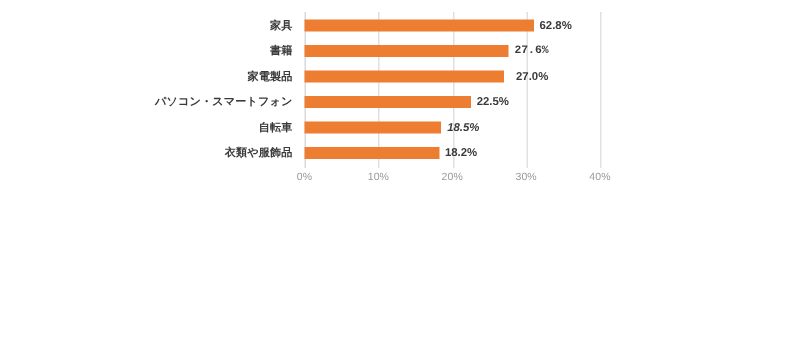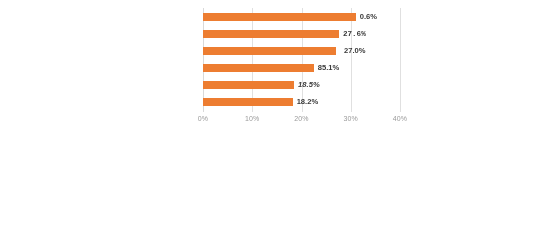--- a/index.html
+++ b/index.html
@@ -104,35 +104,43 @@
     white-space: nowrap;
     letter-spacing: 0.1px;
   }
 </style>
 </head>
 <body>
 
 <div id="chart-root">
   <div class="chart-area">
 
+    <div class="cat-labels">
+        <div class="cat-label" style="top: 4px; color: rgb(58, 58, 58);">家具</div>
+        <div class="cat-label" style="top: 21px; color: rgb(58, 58, 58);">書籍</div>
+        <div class="cat-label" style="top: 38px; color: rgb(58, 58, 58);">家電製品</div>
+        <div class="cat-label" style="top: 55px; color: rgb(58, 58, 58);">パソコン・スマートフォン</div>
+        <div class="cat-label" style="top: 72px; color: rgb(58, 58, 58);">自転車</div>
+        <div class="cat-label" style="top: 89px; color: rgb(58, 58, 58);">衣類や服飾品</div>
+      </div>
 
     <div class="plot">
         <div class="gridline zero" style="left: 0px;"></div>
         <div class="gridline" style="left: 49.25px;"></div>
         <div class="gridline" style="left: 98.5px;"></div>
         <div class="gridline" style="left: 147.75px;"></div>
         <div class="gridline" style="left: 197px;"></div>
         <div class="bar" title="家具 31.0%" style="left: 0px; width: 152.675px; top: 5px; background: rgb(237, 125, 49);"></div>
-        <div class="value-label" style="left: 156.675px; top: 4px; color: rgb(58, 58, 58);">0.6%</div>
+        <div class="value-label" style="left: 156.675px; top: 4px; color: rgb(58, 58, 58);">62.8%</div>
         <div class="bar" title="書籍 27.6%" style="left: 0px; width: 135.93px; top: 22px; background: rgb(237, 125, 49);"></div>
         <div class="value-label" style="left: 139.93px; top: 21px; color: rgb(58, 58, 58); font-family: Liberation Mono, monospace;">27.6%</div>
         <div class="bar" title="家電製品 27.0%" style="left: 0px; width: 132.975px; top: 39px; background: rgb(237, 125, 49);"></div>
         <div class="value-label" style="left: 141px; top: 38px; color: rgb(58, 58, 58);">27.0%</div>
         <div class="bar" title="パソコン・スマートフォン 22.5%" style="left: 0px; width: 110.812px; top: 56px; background: rgb(237, 125, 49);"></div>
-        <div class="value-label" style="left: 114.812px; top: 55px; color: rgb(58, 58, 58);">85.1%</div>
+        <div class="value-label" style="left: 114.812px; top: 55px; color: rgb(58, 58, 58);">22.5%</div>
         <div class="bar" title="自転車 18.5%" style="left: 0px; width: 91.1125px; top: 73px; background: rgb(237, 125, 49);"></div>
         <div class="value-label" style="left: 95.1125px; top: 72px; color: rgb(58, 58, 58); font-style: italic;">18.5%</div>
         <div class="bar" title="衣類や服飾品 18.2%" style="left: 0px; width: 89.635px; top: 90px; background: rgb(237, 125, 49);"></div>
         <div class="value-label" style="left: 93.635px; top: 89px; color: rgb(58, 58, 58);">18.2%</div>
       </div>
 
     <div class="axis-x">
         <div class="tick-label" style="left: 0px; color: rgb(154, 154, 154);">0%</div>
         <div class="tick-label" style="left: 49.25px; color: rgb(154, 154, 154);">10%</div>
         <div class="tick-label" style="left: 98.5px; color: rgb(154, 154, 154);">20%</div>

